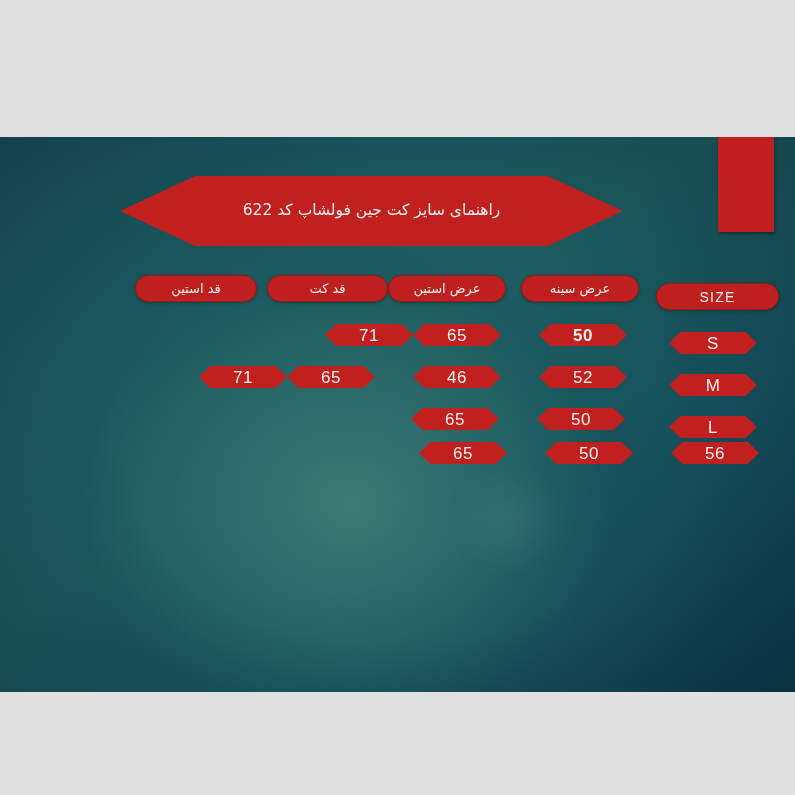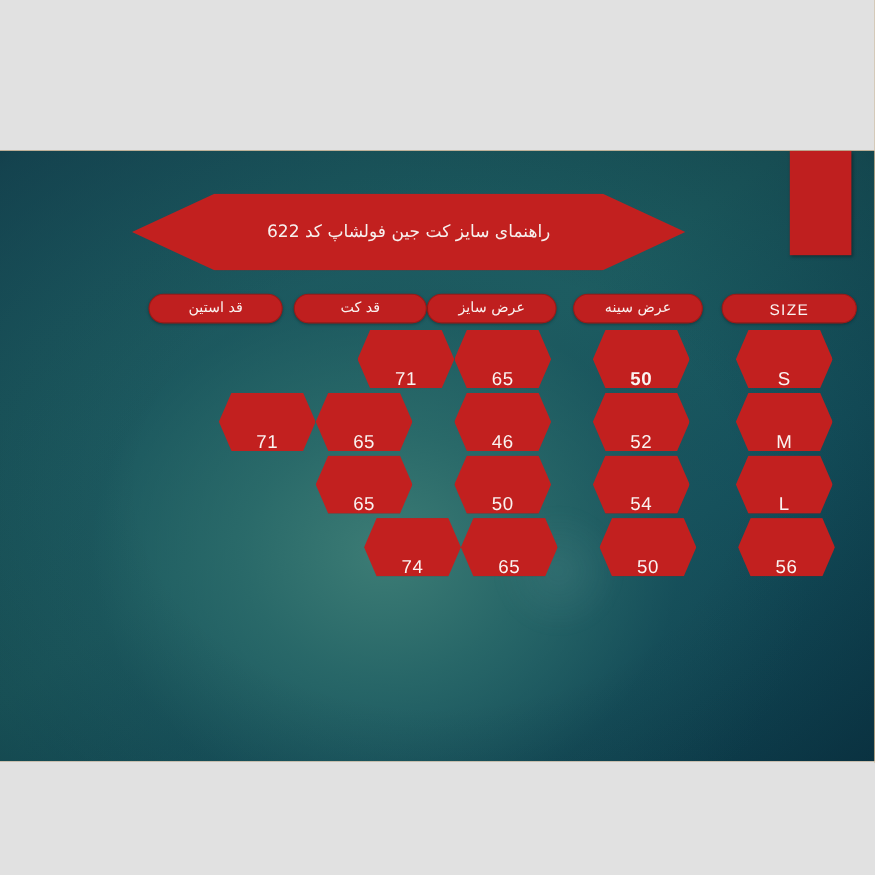--- a/index.html
+++ b/index.html
@@ -24,21 +24,21 @@
   }
 
   
   #slide {
     position: absolute;
     left: 0;
     top: 137px;
     width: 795px;
     height: 555px;
     overflow: hidden;
-    background: #a16207;
+    background: #ef4444;
   }
   #slide .bg-base {
     position: absolute;
     inset: 0;
     background:
       radial-gradient(ellipse 58% 72% at 44% 66%,
           rgba(62,126,118,0.95) 0%,
           rgba(46,110,108,0.75) 28%,
           rgba(28,84,92,0.35) 58%,
           rgba(14,52,64,0.0) 84%),
@@ -146,39 +146,38 @@
   .cell.head.latin .label {
     font-family: "Liberation Sans", sans-serif;
     font-size: 14px;
     letter-spacing: 1.2px;
     direction: ltr;
   }
 
   
   .cell.data {
     background: #c2201f;
-    height: 53px;
+    height: 22px;
     clip-path: polygon(0% 50%, 13% 0%, 87% 0%, 100% 50%, 87% 100%, 13% 100%);
     filter: drop-shadow(0.5px 1.5px 1.5px rgba(0,0,0,0.35));
-    align-items: flex-end;
   }
   .cell.data .val {
     font-family: "Liberation Sans", sans-serif;
     font-size: 17px;
     line-height: 1;
     letter-spacing: 0.5px;
   }
 
   
   .val.bold  { font-weight: bold; font-size: 16px; }
   .val.big   { font-size: 25px; font-style: italic; font-family: "DejaVu Sans", sans-serif; }
   .val.small { font-size: 13px; }
 
   
-  .col-1 { width: 120px; margin-left: 6px; margin-right: 18px; }
+  .col-1 { width: 120px; margin-left: 6px; margin-right: 18px; margin-top: 16px; }
   .col-2 { width: 115px; margin-right: 15px; }
   .col-3 { width: 115px; margin-right: 18px; }
   .col-4 { width: 120px; margin-right: 12px; }
   .col-5 { width: 118px; }
 
   
   .row.head .col-1 { width: 123px; margin-left: 5px; margin-right: 16px; }
   .row.head .col-2 { width: 118px; margin-right: 12px; }
   .row.head .col-3 { width: 118px; margin-right: 15px; }
   .row.head .col-4 { width: 122px; margin-right: 10px; }
@@ -211,21 +210,21 @@
     <div class="table">
 
       <div class="row head">
         <div class="cell head latin col-1">
           <span class="label">SIZE</span>
         </div>
         <div class="cell head col-2">
           <span class="label">عرض سینه</span>
         </div>
         <div class="cell head col-3">
-          <span class="label">عرض سایز</span>
+          <span class="label">عرض استین</span>
         </div>
         <div class="cell head col-5">
           <span class="label">قد کت</span>
         </div>
         <div class="cell head col-4">
           <span class="label">قد استین</span>
         </div>
       </div>
 
       <div class="row body">
@@ -258,41 +257,35 @@
         </div>
         <div class="cell data col-5">
           <span class="val">71</span>
         </div>
       </div>
 
       <div class="row body">
         <div class="cell data col-1">
           <span class="val">L</span>
         </div>
-        <div class="cell data col-2">
-          <span class="val">54</span>
-        </div>
         <div class="cell data col-3">
           <span class="val">50</span>
         </div>
         <div class="cell data col-4">
           <span class="val">65</span>
         </div>
       </div>
 
       <div class="row body">
         <div class="cell data col-2">
           <span class="val">56</span>
         </div>
         <div class="cell data col-3">
           <span class="val">50</span>
         </div>
         <div class="cell data col-4">
           <span class="val">65</span>
-        </div>
-        <div class="cell data col-5">
-          <span class="val">74</span>
         </div>
       </div>
 
     </div>
   </div>
 </div>
 
 </body></html>

